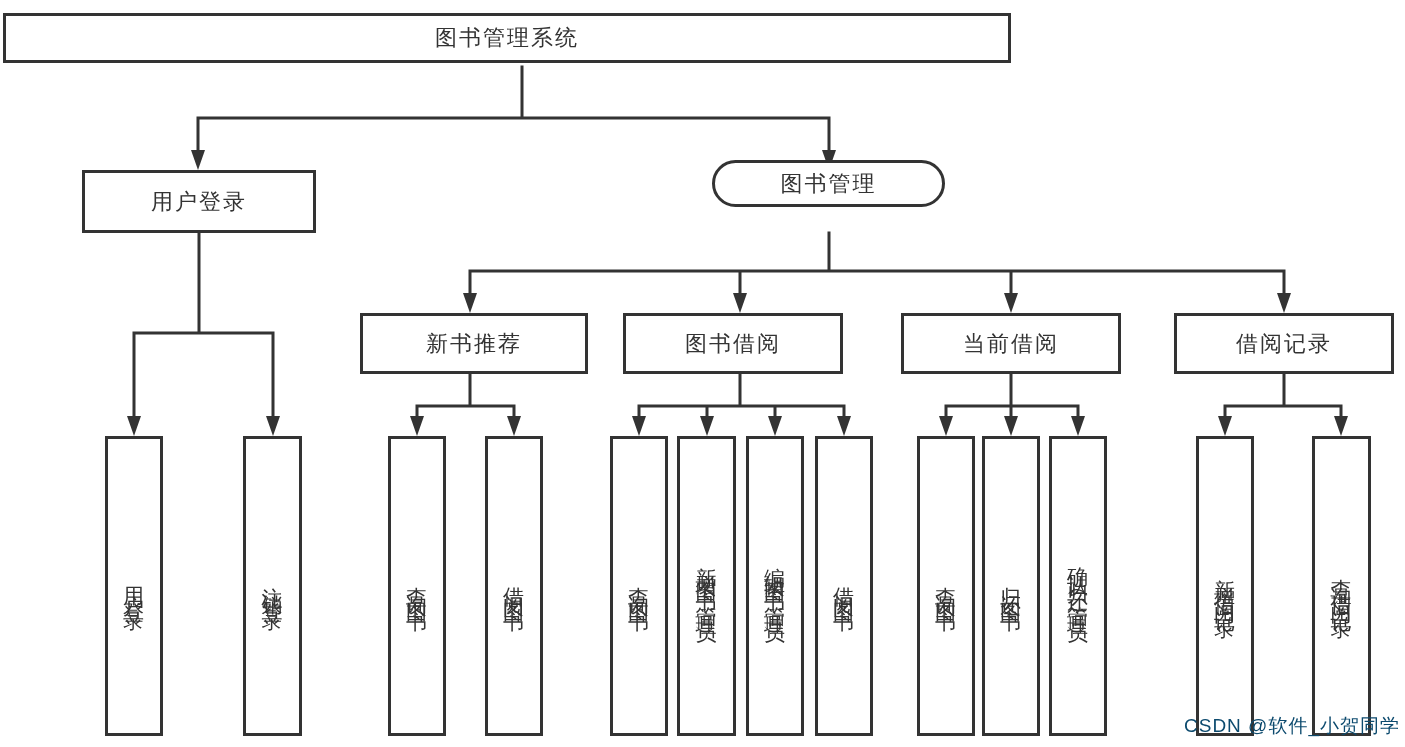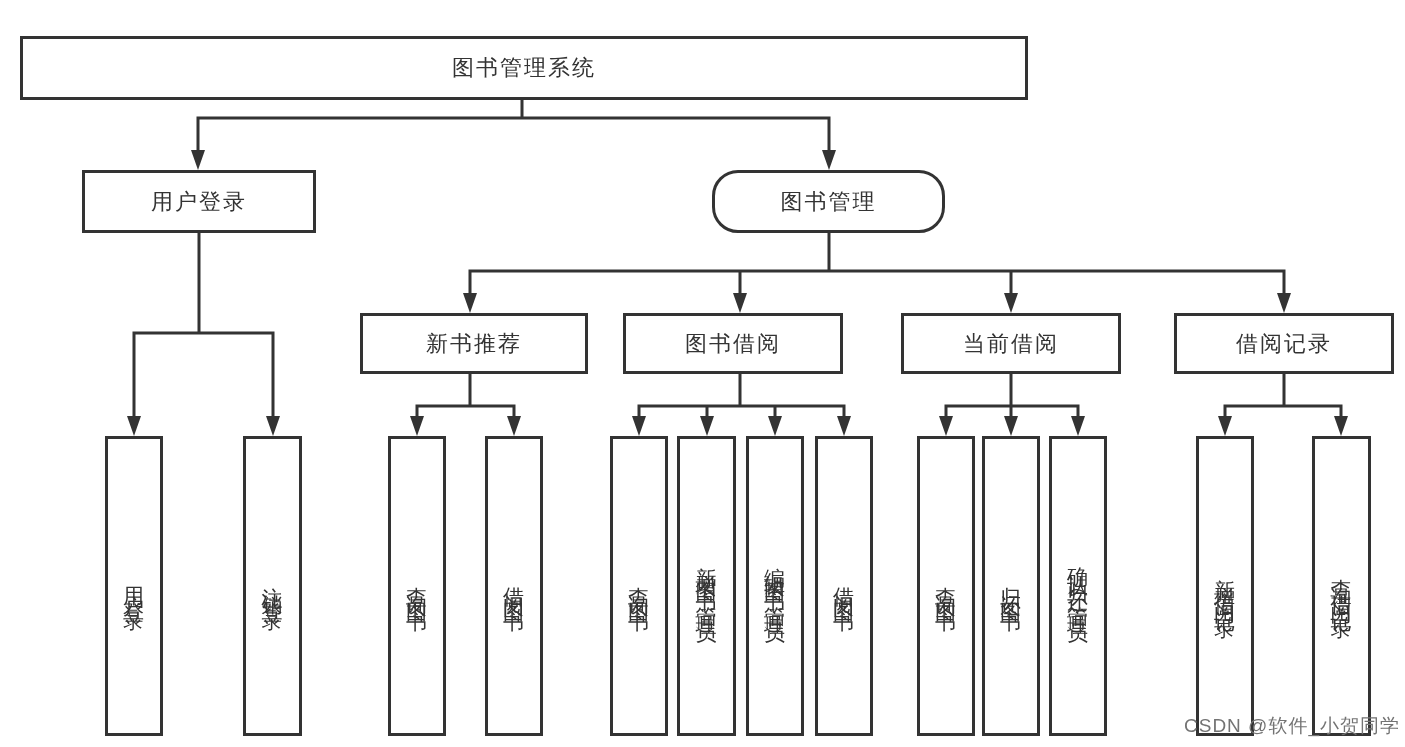--- a/index.html
+++ b/index.html
@@ -44,21 +44,21 @@
     font-size: 21px;
     letter-spacing: 8px;
     line-height: 1;
   }
   .watermark {
     position: absolute;
     left: 1184px;
     top: 713px;
     font-size: 19px;
     letter-spacing: 1px;
-    color: #737373;
+    color: #0c4a6e;
     white-space: nowrap;
     z-index: 5;
   }
 </style>
 </head>
 <body>
 
 <div class="diagram">
 
   <svg class="connectors" viewBox="0 0 1405 747">
@@ -104,28 +104,28 @@
       <polygon points="1071,416 1085,416 1078,436"></polygon>
     </g>
 
     <g>
       <path d="M1284 374 L1284 406 M1225 406 L1341 406 M1225 406 L1225 418 M1341 406 L1341 418"></path>
       <polygon points="1218,416 1232,416 1225,436"></polygon>
       <polygon points="1334,416 1348,416 1341,436"></polygon>
     </g>
   </svg>
 
-  <div class="box hbox" style="left:20px; top:13px; width:1008px; height:64px;margin-top:23px;">
+  <div class="box hbox" style="left:3px; top:13px; width:1008px; height:50px;">
     <span>图书管理系统</span>
   </div>
 
   <div class="box hbox" style="left:82px; top:170px; width:234px; height:63px;">
     <span>用户登录</span>
   </div>
-  <div class="box hbox" style="left:712px; top:170px; width:233px; height:63px;border-radius:26px;">
+  <div class="box hbox" style="left:712px; top:160px; width:233px; height:47px;border-radius:26px;">
     <span>图书管理</span>
   </div>
 
   <div class="box hbox" style="left:360px; top:313px; width:228px; height:61px;">
     <span>新书推荐</span>
   </div>
   <div class="box hbox" style="left:623px; top:313px; width:220px; height:61px;">
     <span>图书借阅</span>
   </div>
   <div class="box hbox" style="left:901px; top:313px; width:220px; height:61px;">

